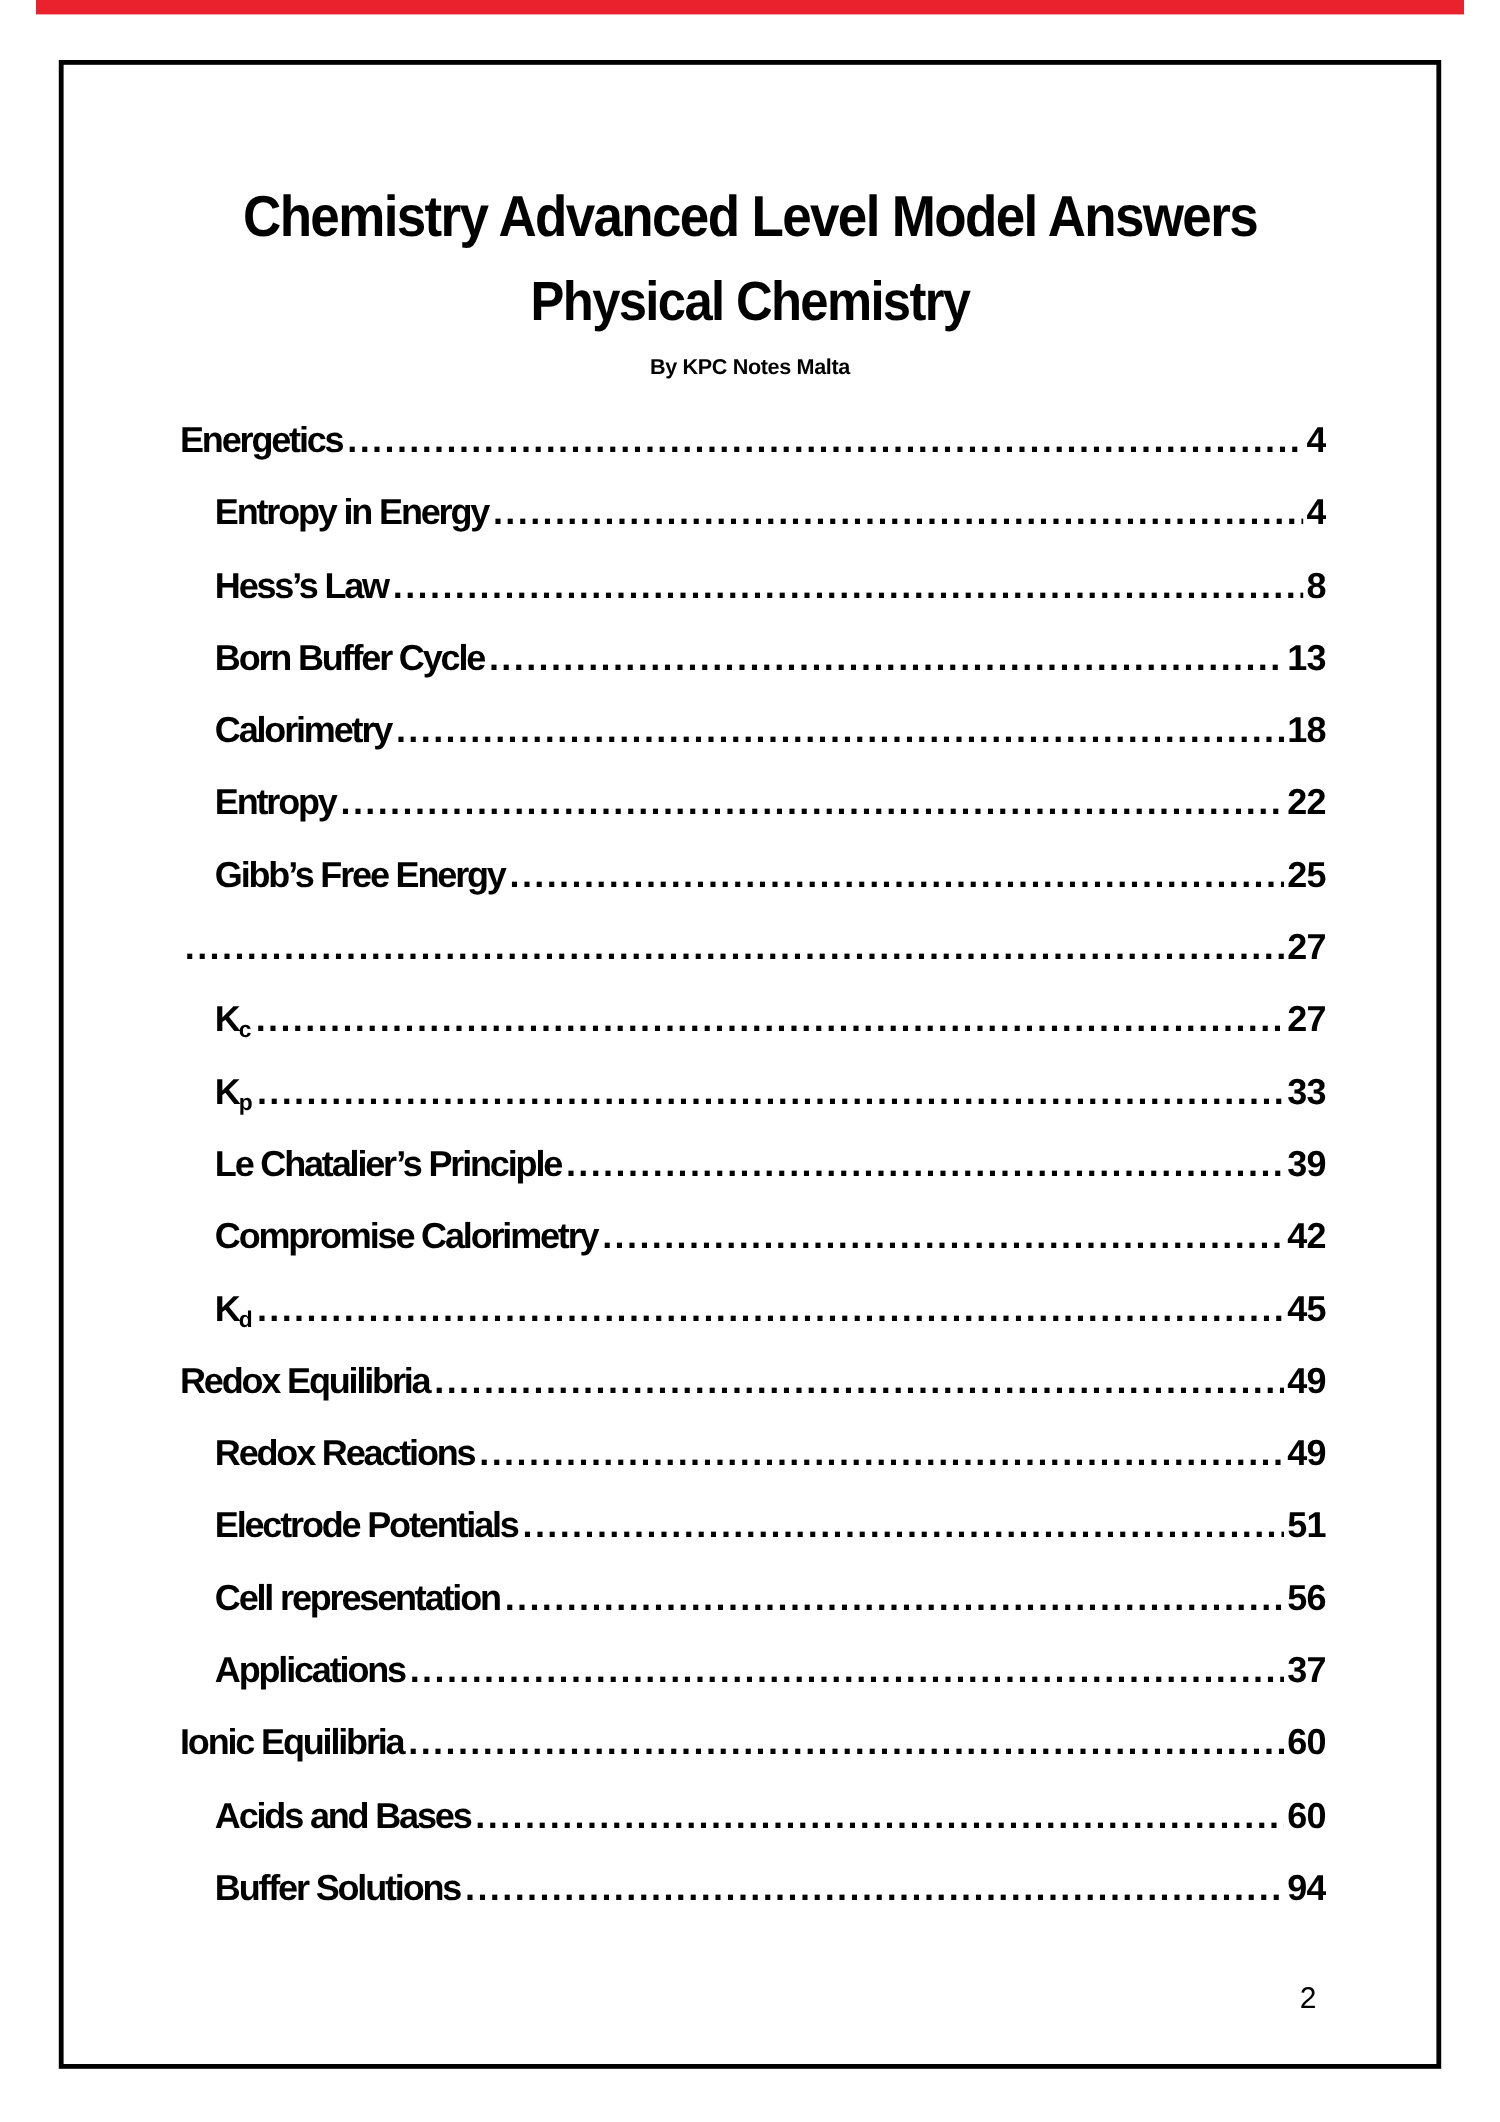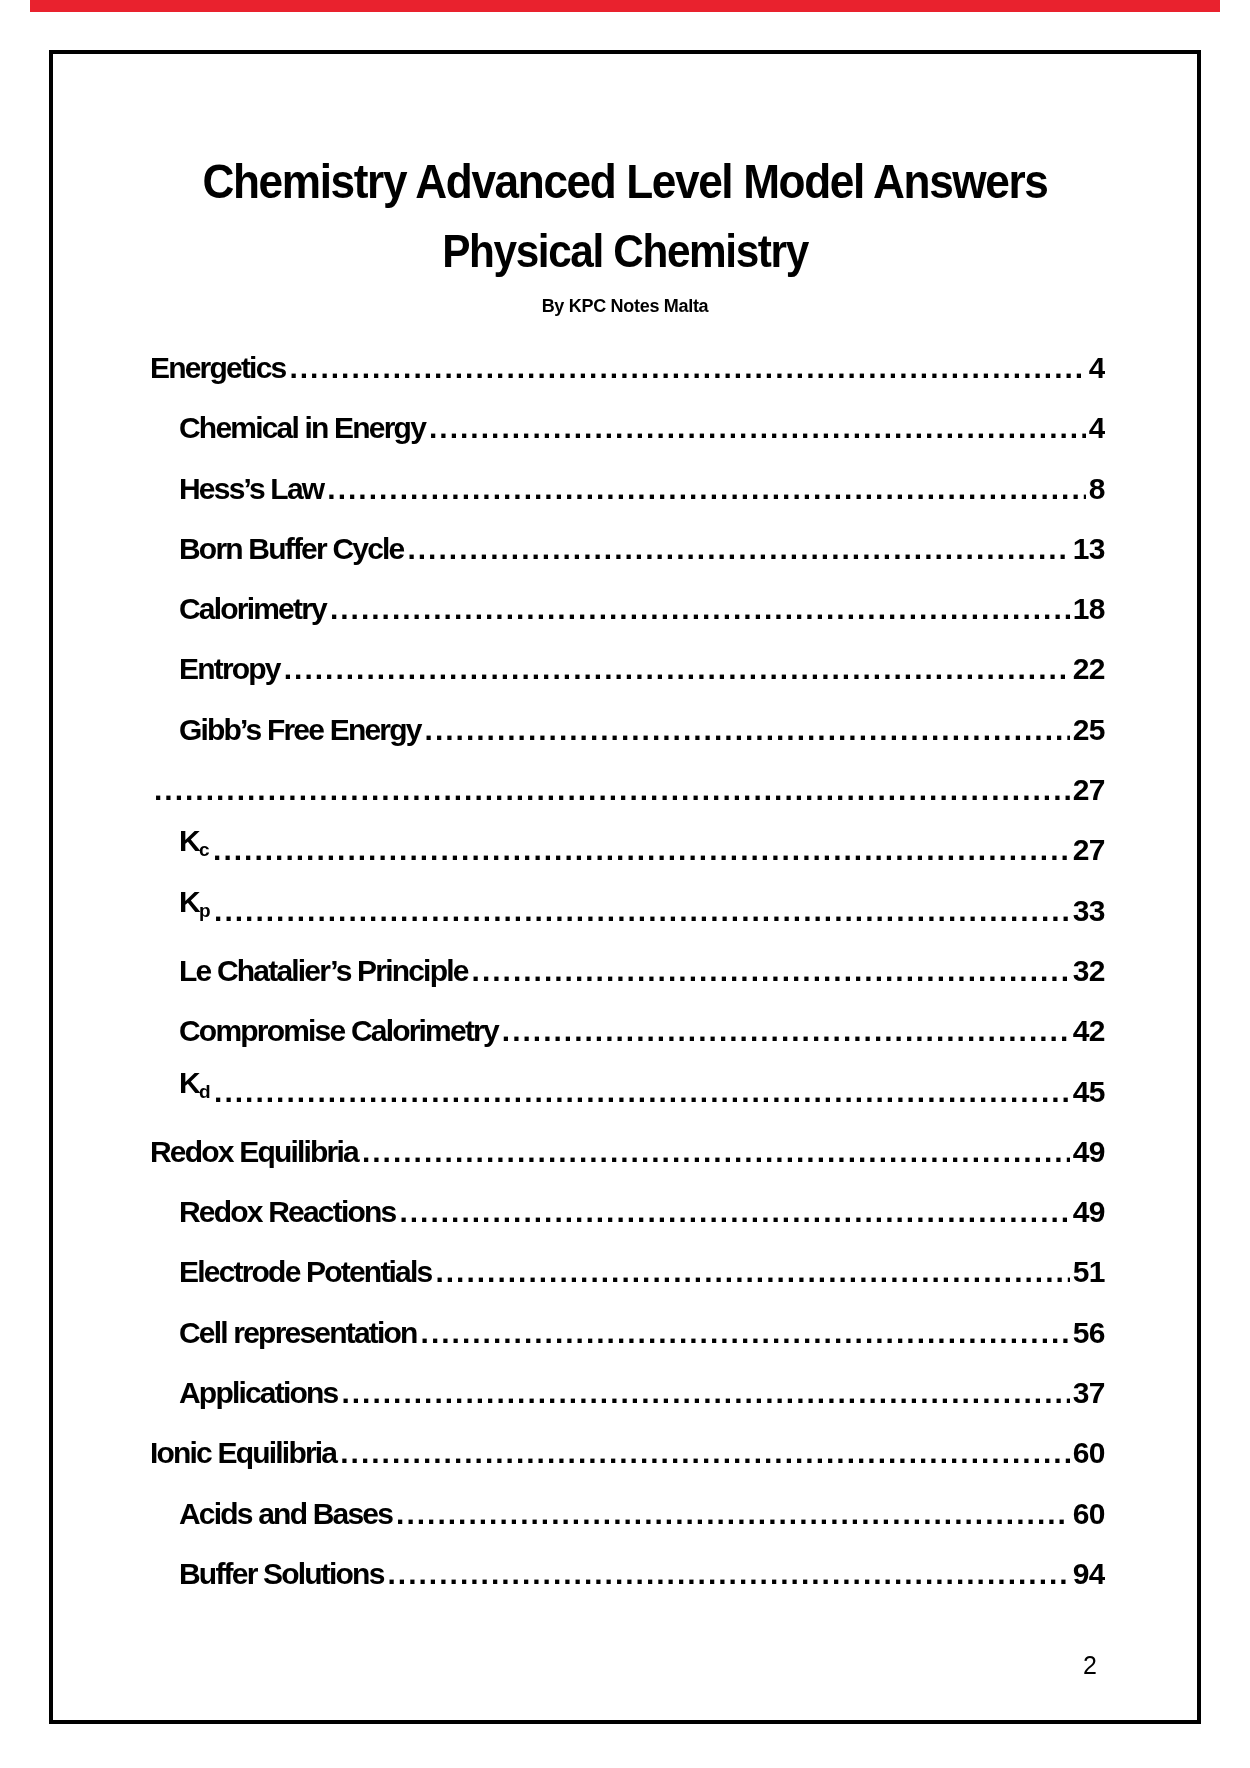--- a/index.html
+++ b/index.html
@@ -24,21 +24,21 @@
     font-weight:bold; line-height:1; white-space:nowrap;
   }
   .doc-title    { top:158px; font-size:48px; letter-spacing:-1.5px; transform:scaleX(.92); }
   .doc-subtitle { top:228px; font-size:46px; letter-spacing:-1.5px; transform:scaleX(.92); }
   .doc-byline   { top:297px; font-size:18px; letter-spacing:-0.3px; }
   .toc {
     position:absolute; left:150px; top:338px; width:955px;
     font-weight:bold; font-size:30px;
   }
   .toc-row {
-    display:flex; align-items:flex-end;
+    display:flex; align-items:flex-start;
     height:60.3px; line-height:60.3px;
     white-space:nowrap; overflow:hidden;
   }
   .toc-row.l2 { padding-left:29px; }
   .lbl { flex:0 0 auto; letter-spacing:-1.8px; }
   .lbl .sb { font-size:19px; vertical-align:-5px; letter-spacing:-0.4px; }
   .leader {
     flex:1 1 auto; overflow:hidden; white-space:nowrap;
     letter-spacing:2px; margin-left:4px; margin-right:3px;
   }
@@ -58,21 +58,21 @@
 <div class="hdr doc-subtitle">Physical Chemistry</div>
 <div class="hdr doc-byline">By KPC Notes Malta</div>
 
 <div class="toc" id="toc">
     <div class="toc-row">
       <span class="lbl">Energetics</span>
       <span class="leader">................................................................................................................................................................</span>
       <span class="pg">4</span>
     </div>
     <div class="toc-row l2">
-      <span class="lbl">Chemical in Energy</span>
+      <span class="lbl">Entropy in Energy</span>
       <span class="leader">................................................................................................................................................................</span>
       <span class="pg">4</span>
     </div>
     <div class="toc-row l2">
       <span class="lbl">Hess’s Law</span>
       <span class="leader">................................................................................................................................................................</span>
       <span class="pg">8</span>
     </div>
     <div class="toc-row l2">
       <span class="lbl">Born Buffer Cycle</span>
@@ -104,21 +104,21 @@
       <span class="pg">27</span>
     </div>
     <div class="toc-row l2">
       <span class="lbl">K<span class="sb">p</span></span>
       <span class="leader">................................................................................................................................................................</span>
       <span class="pg">33</span>
     </div>
     <div class="toc-row l2">
       <span class="lbl">Le Chatalier’s Principle</span>
       <span class="leader">................................................................................................................................................................</span>
-      <span class="pg">32</span>
+      <span class="pg">39</span>
     </div>
     <div class="toc-row l2">
       <span class="lbl">Compromise Calorimetry</span>
       <span class="leader">................................................................................................................................................................</span>
       <span class="pg">42</span>
     </div>
     <div class="toc-row l2">
       <span class="lbl">K<span class="sb">d</span></span>
       <span class="leader">................................................................................................................................................................</span>
       <span class="pg">45</span>

